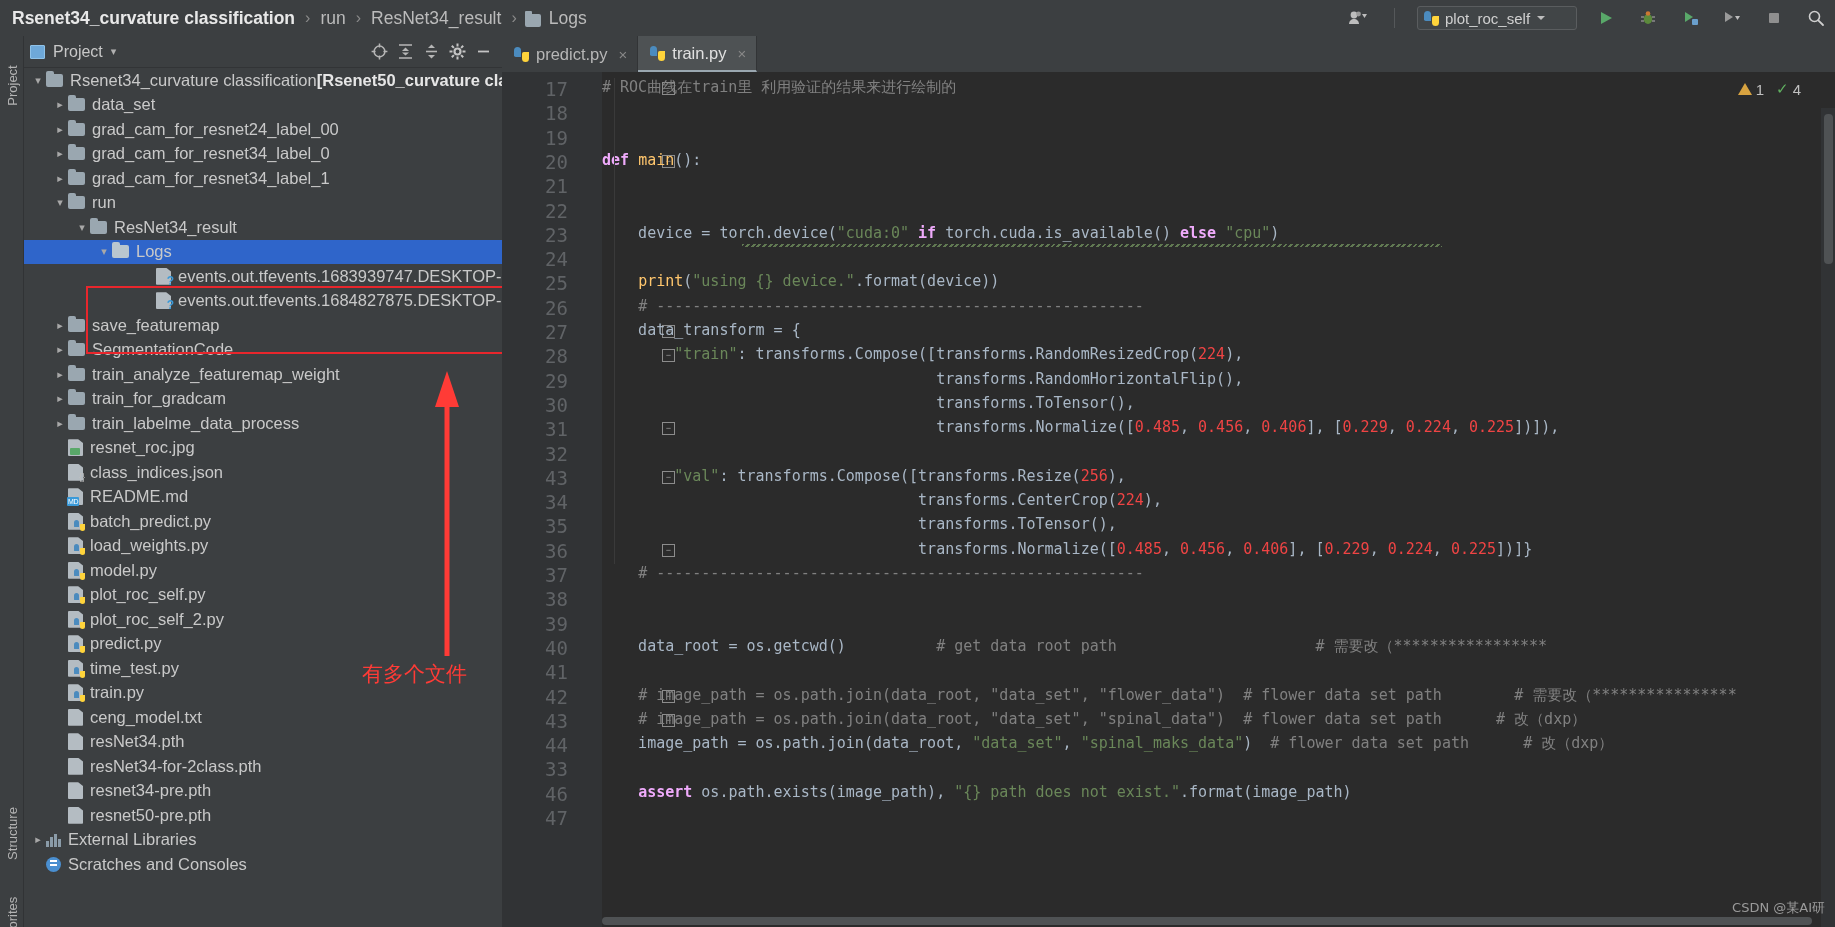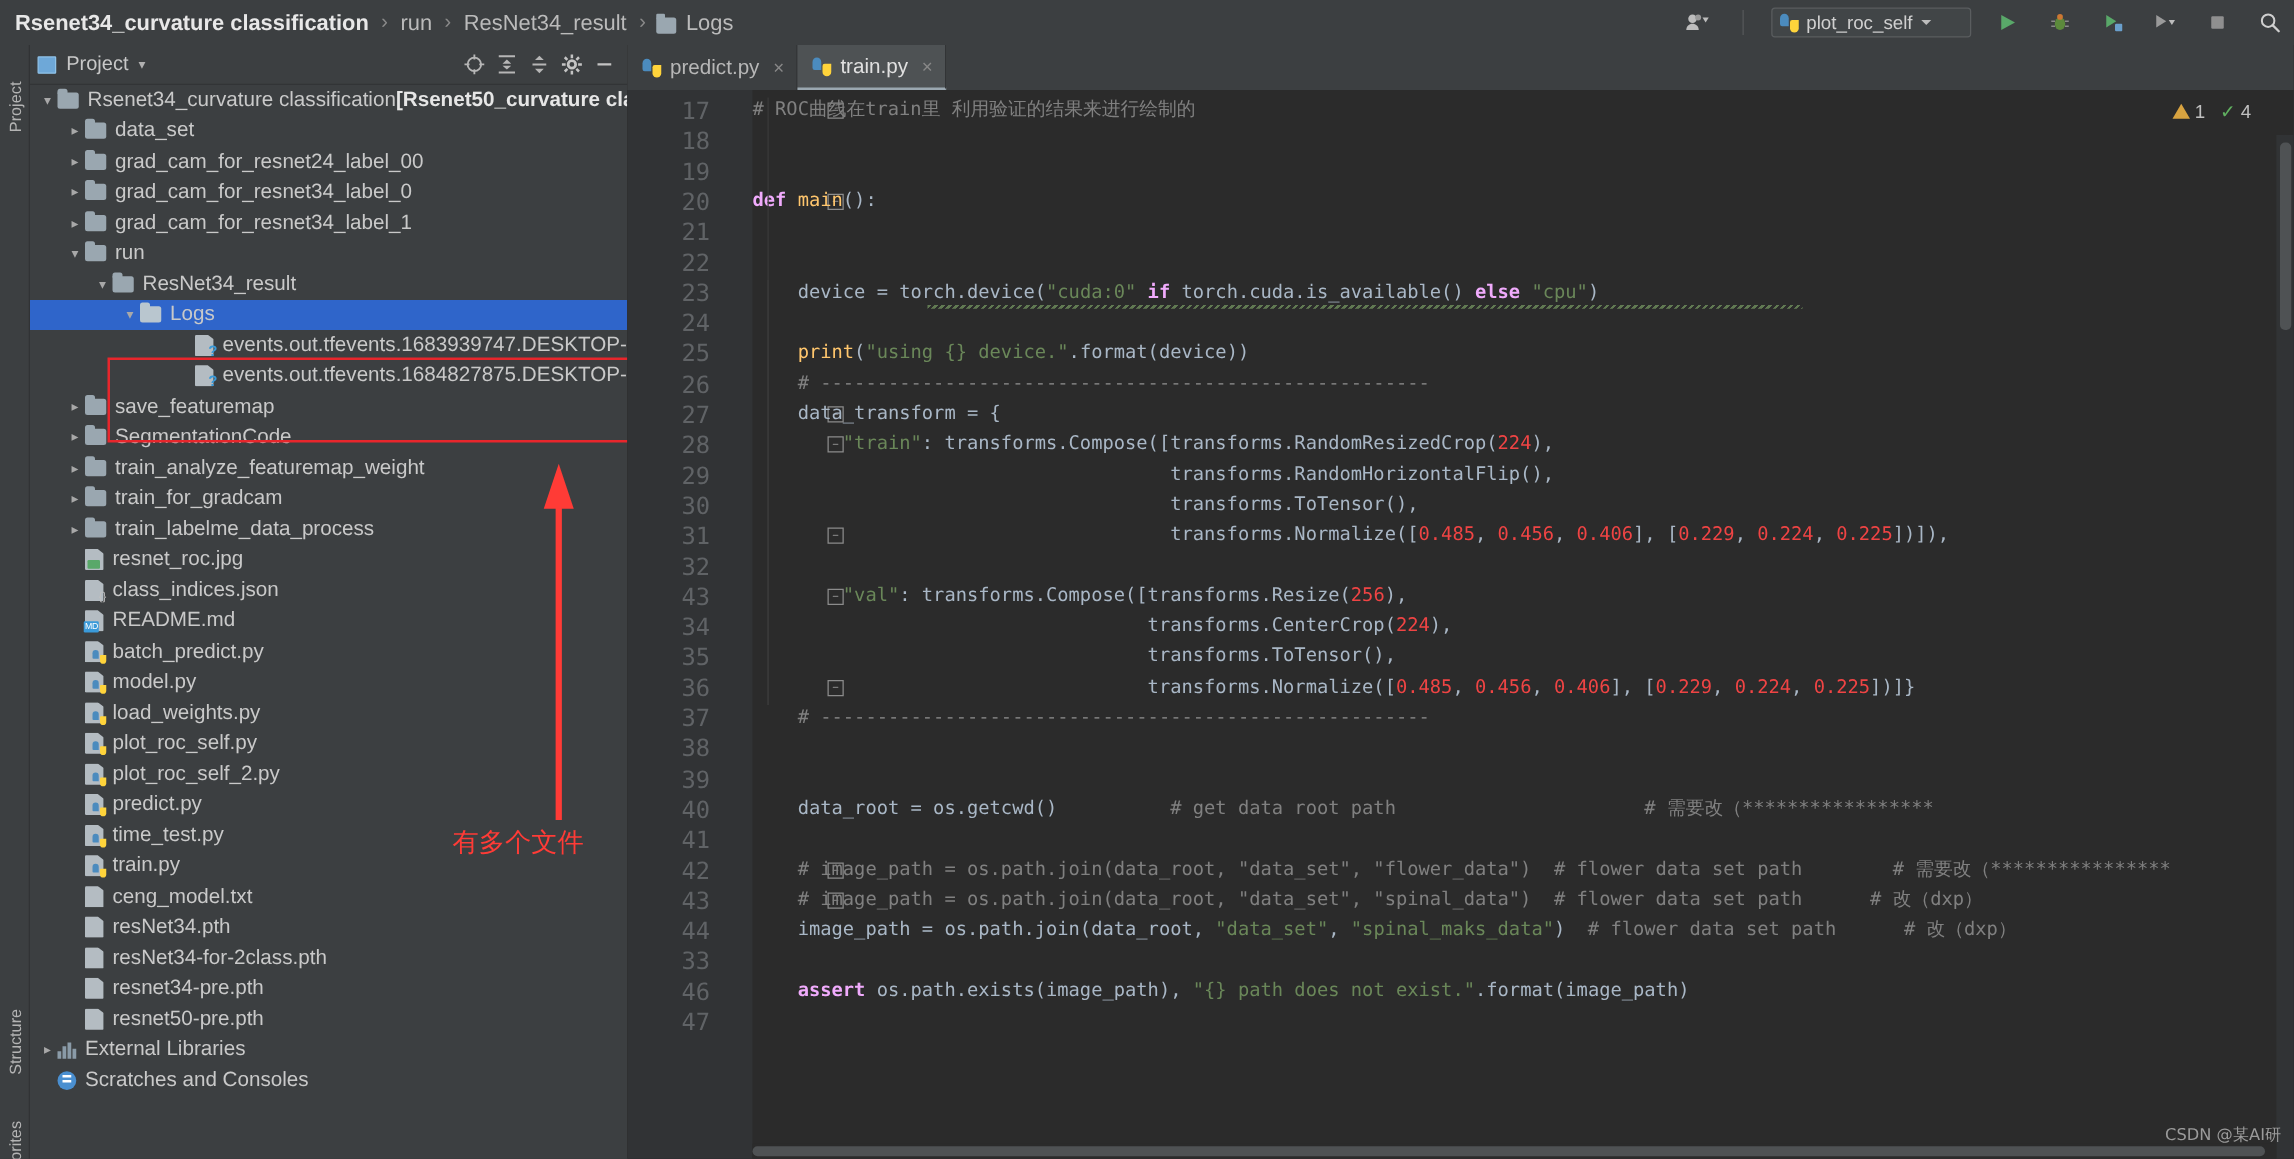--- a/index.html
+++ b/index.html
@@ -472,32 +472,32 @@
         </div>
         <div class="row i1">
           <span class="arrow empty"></span>
           <span class="fileico">
             <span class="pg"></span>
             <span class="pybadge">
               <i class="a"></i>
               <i class="b"></i>
             </span>
           </span>
-          <span class="lbl-mod">model.py</span>
+          <span class="lbl-mod">load_weights.py</span>
         </div>
         <div class="row i1">
           <span class="arrow empty"></span>
           <span class="fileico">
             <span class="pg"></span>
             <span class="pybadge">
               <i class="a"></i>
               <i class="b"></i>
             </span>
           </span>
-          <span class="lbl-mod">load_weights.py</span>
+          <span class="lbl-mod">model.py</span>
         </div>
         <div class="row i1">
           <span class="arrow empty"></span>
           <span class="fileico">
             <span class="pg"></span>
             <span class="pybadge">
               <i class="a"></i>
               <i class="b"></i>
             </span>
           </span>

